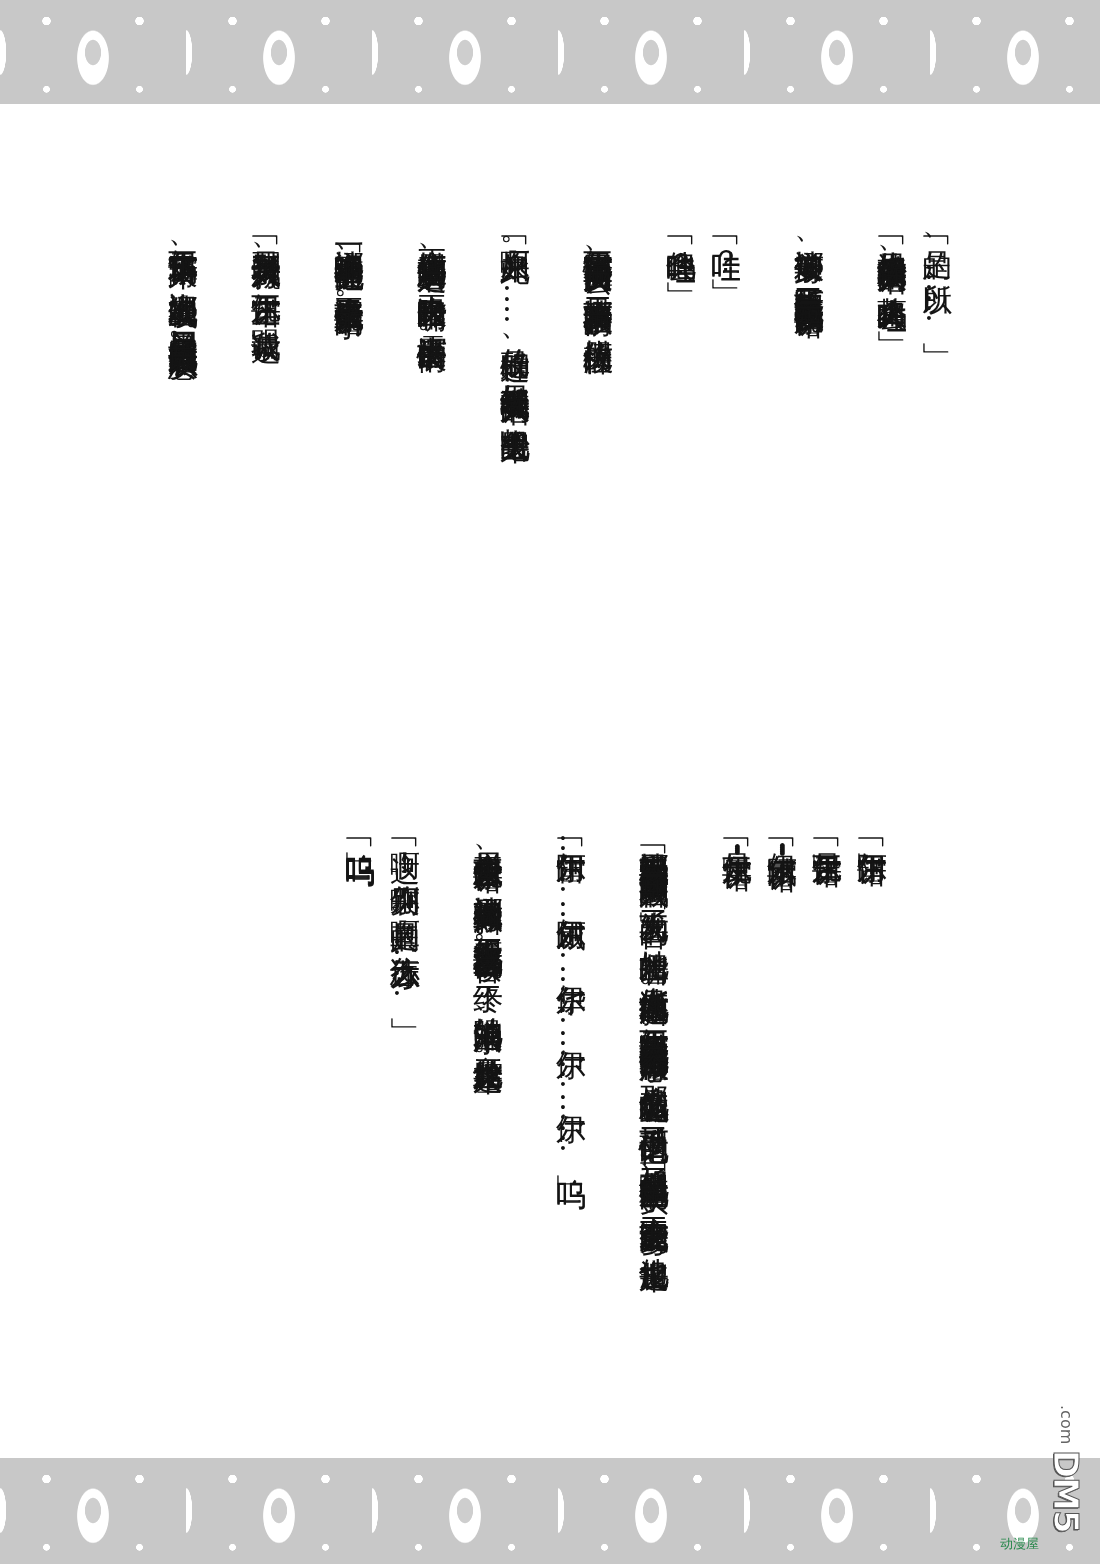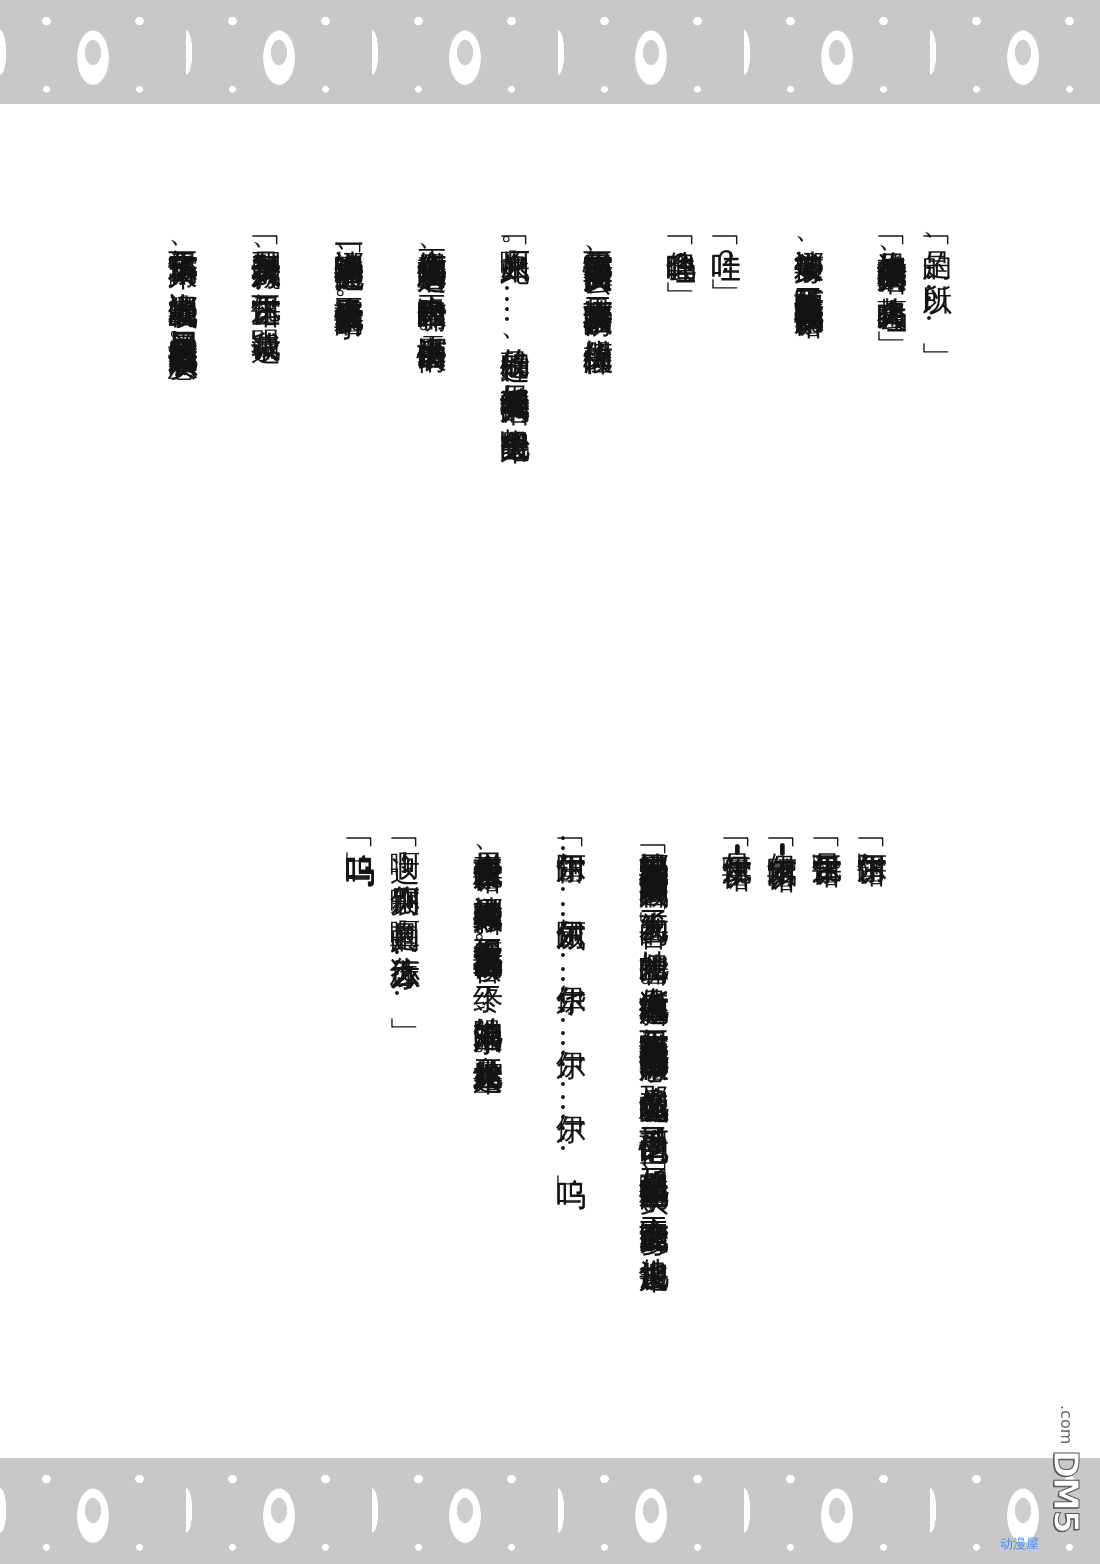--- a/index.html
+++ b/index.html
@@ -76,21 +76,21 @@
   .watermark .domain {
     font-size: 16px;
     font-weight: normal;
     color: #666;
   }
   .watermark-sub {
     position: absolute;
     left: 1000px;
     top: 1535px;
     font-size: 13px;
-    color: #3b82f6;
+    color: #15803d;
     font-family: "DejaVu Sans", sans-serif;
     opacity: 0.9;
   }
 </style>
 </head>
 <body>
 
 <div class="damask-band damask-top"></div>
 
 <div class="text-block upper-block">

